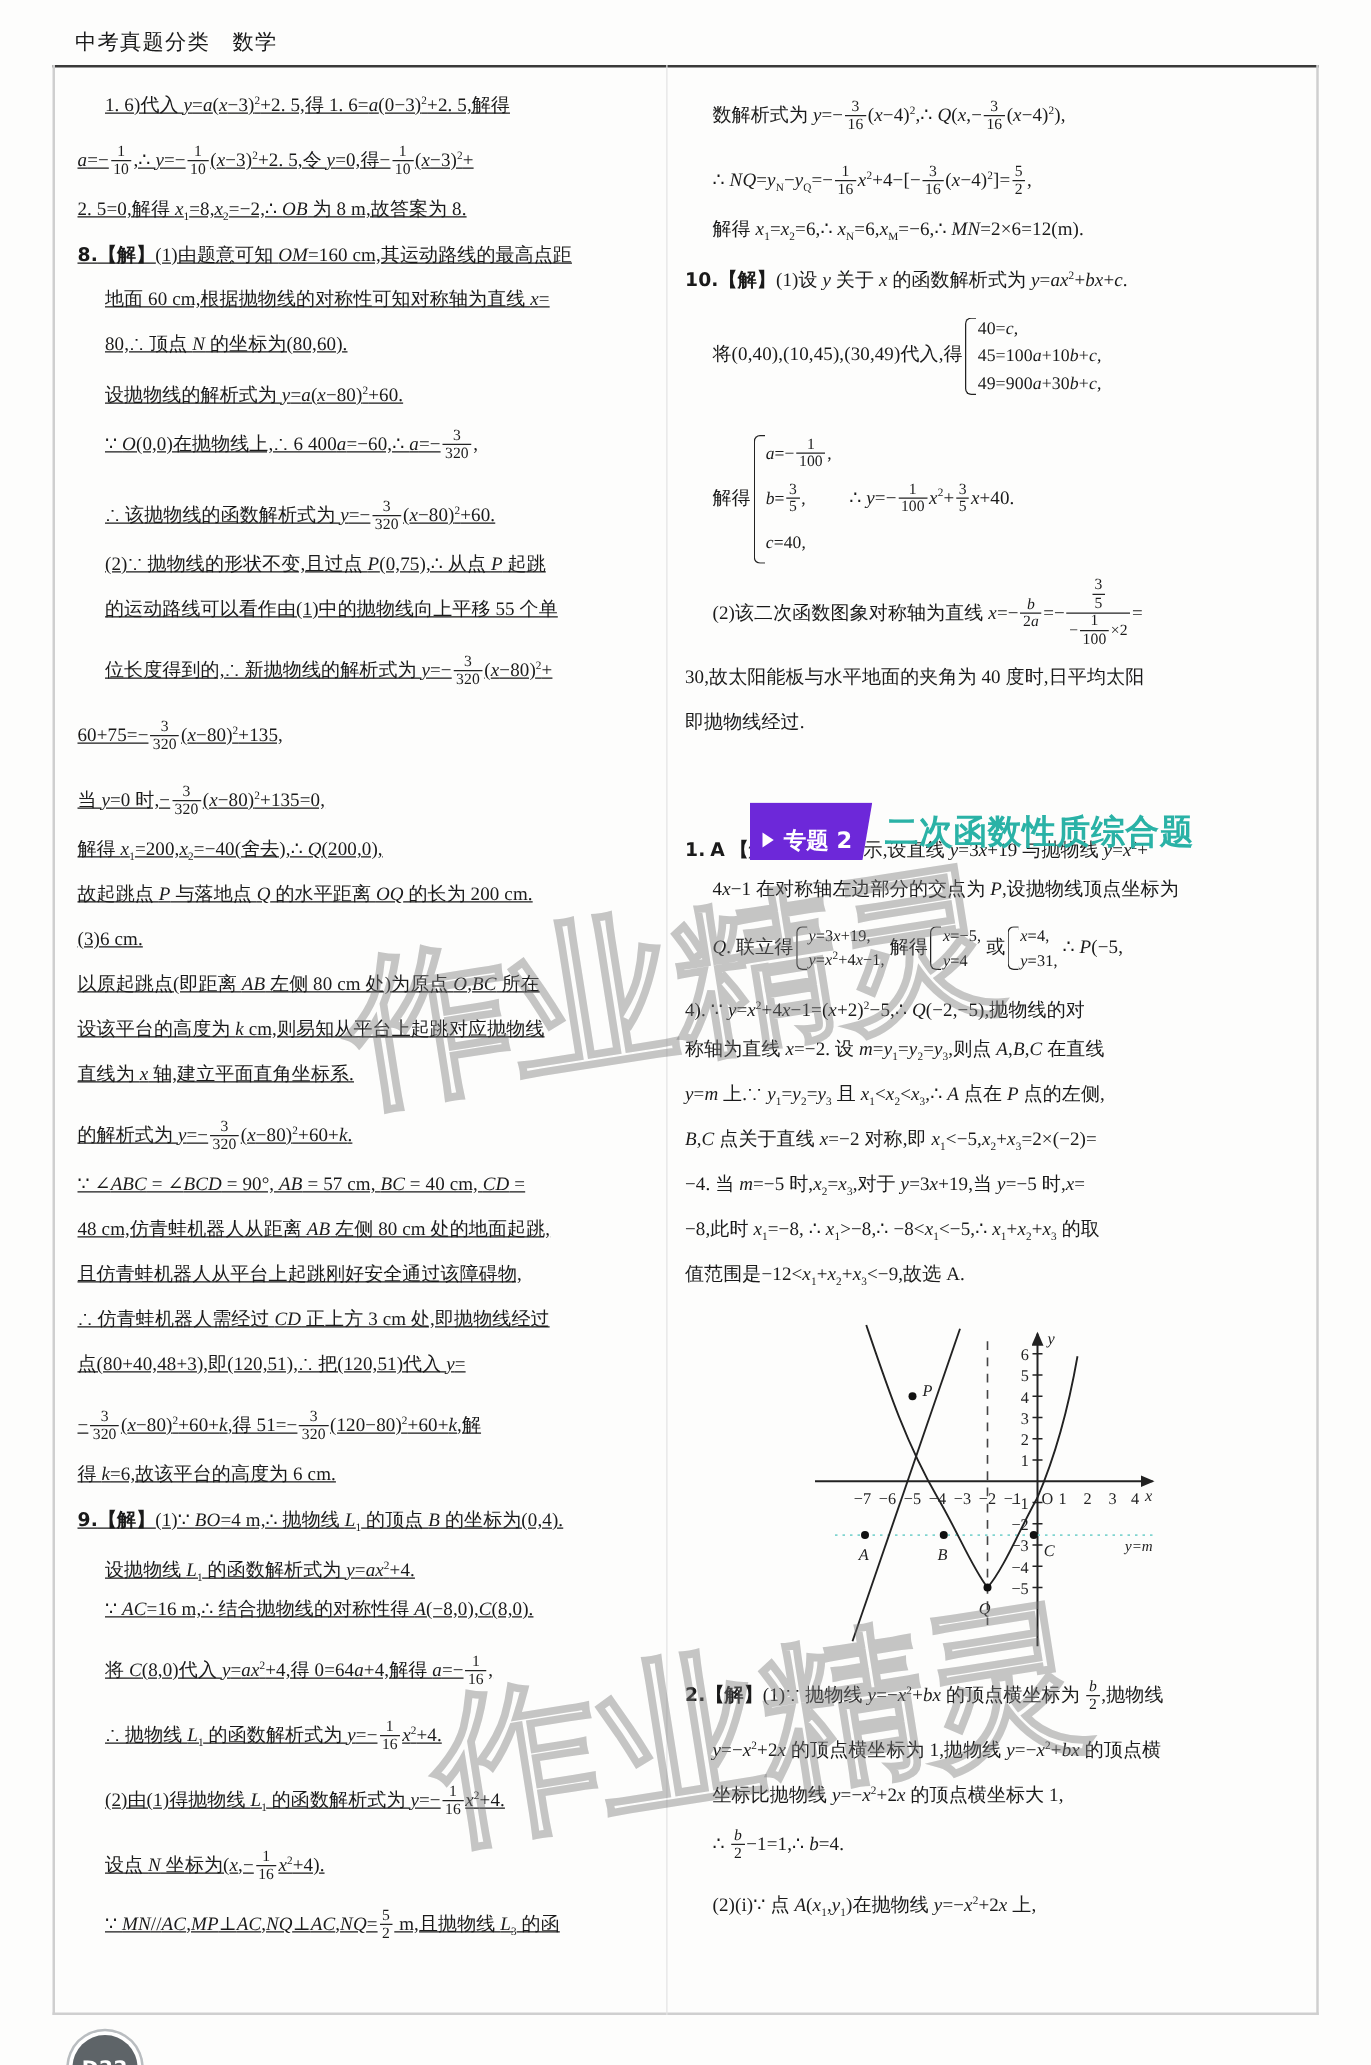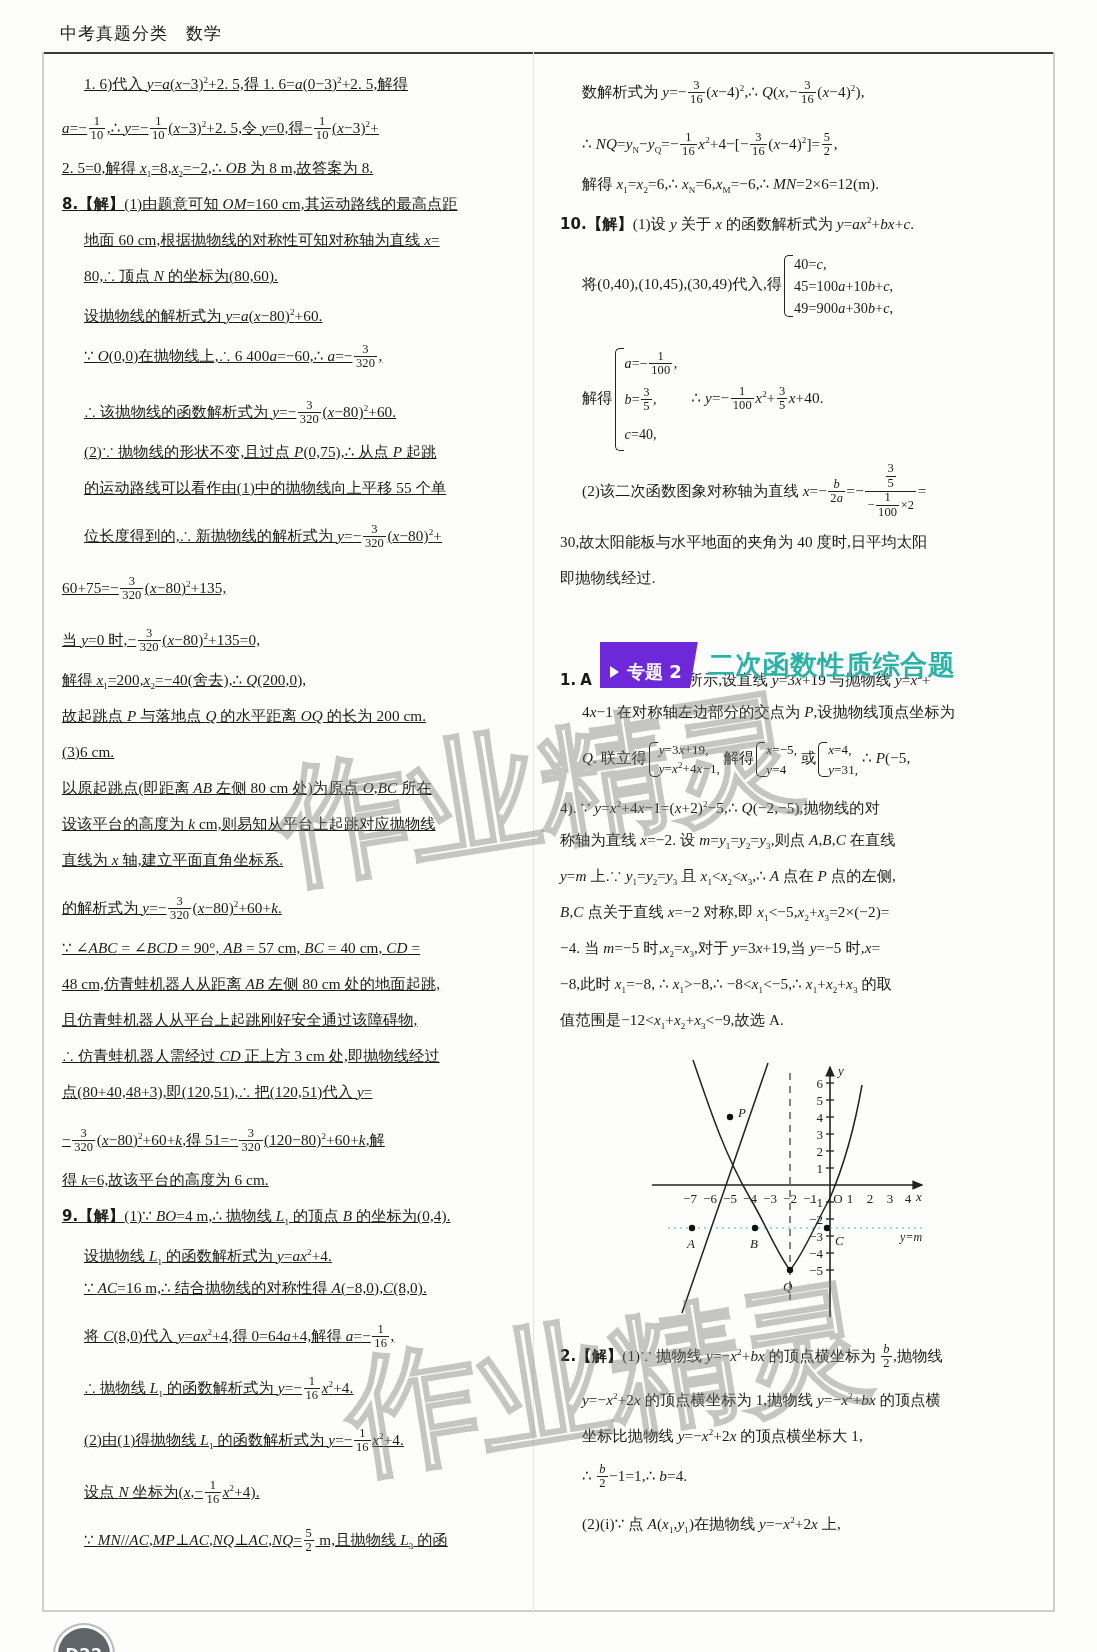--- a/index.html
+++ b/index.html
@@ -29,21 +29,21 @@
     color:#1b1b1b;
   }
   .runhead .gap{display:inline-block;width:18px;}
 
   
   .col{
     position:absolute;top:62px;width:455px;
     font-size:15.2px;line-height:1.0;
   }
   .col-left{left:62px;text-decoration:underline;}
-  .col-right{left:560px;}
+  .col-right{left:548px;}
 
   .para{margin:0 0 0 0;padding:0;}
   .line{
     display:block;
     height:36px;
     line-height:36px;
     white-space:nowrap;
     letter-spacing:0.1px;
   }
   .line.xtall{height:52px;line-height:52px;}

